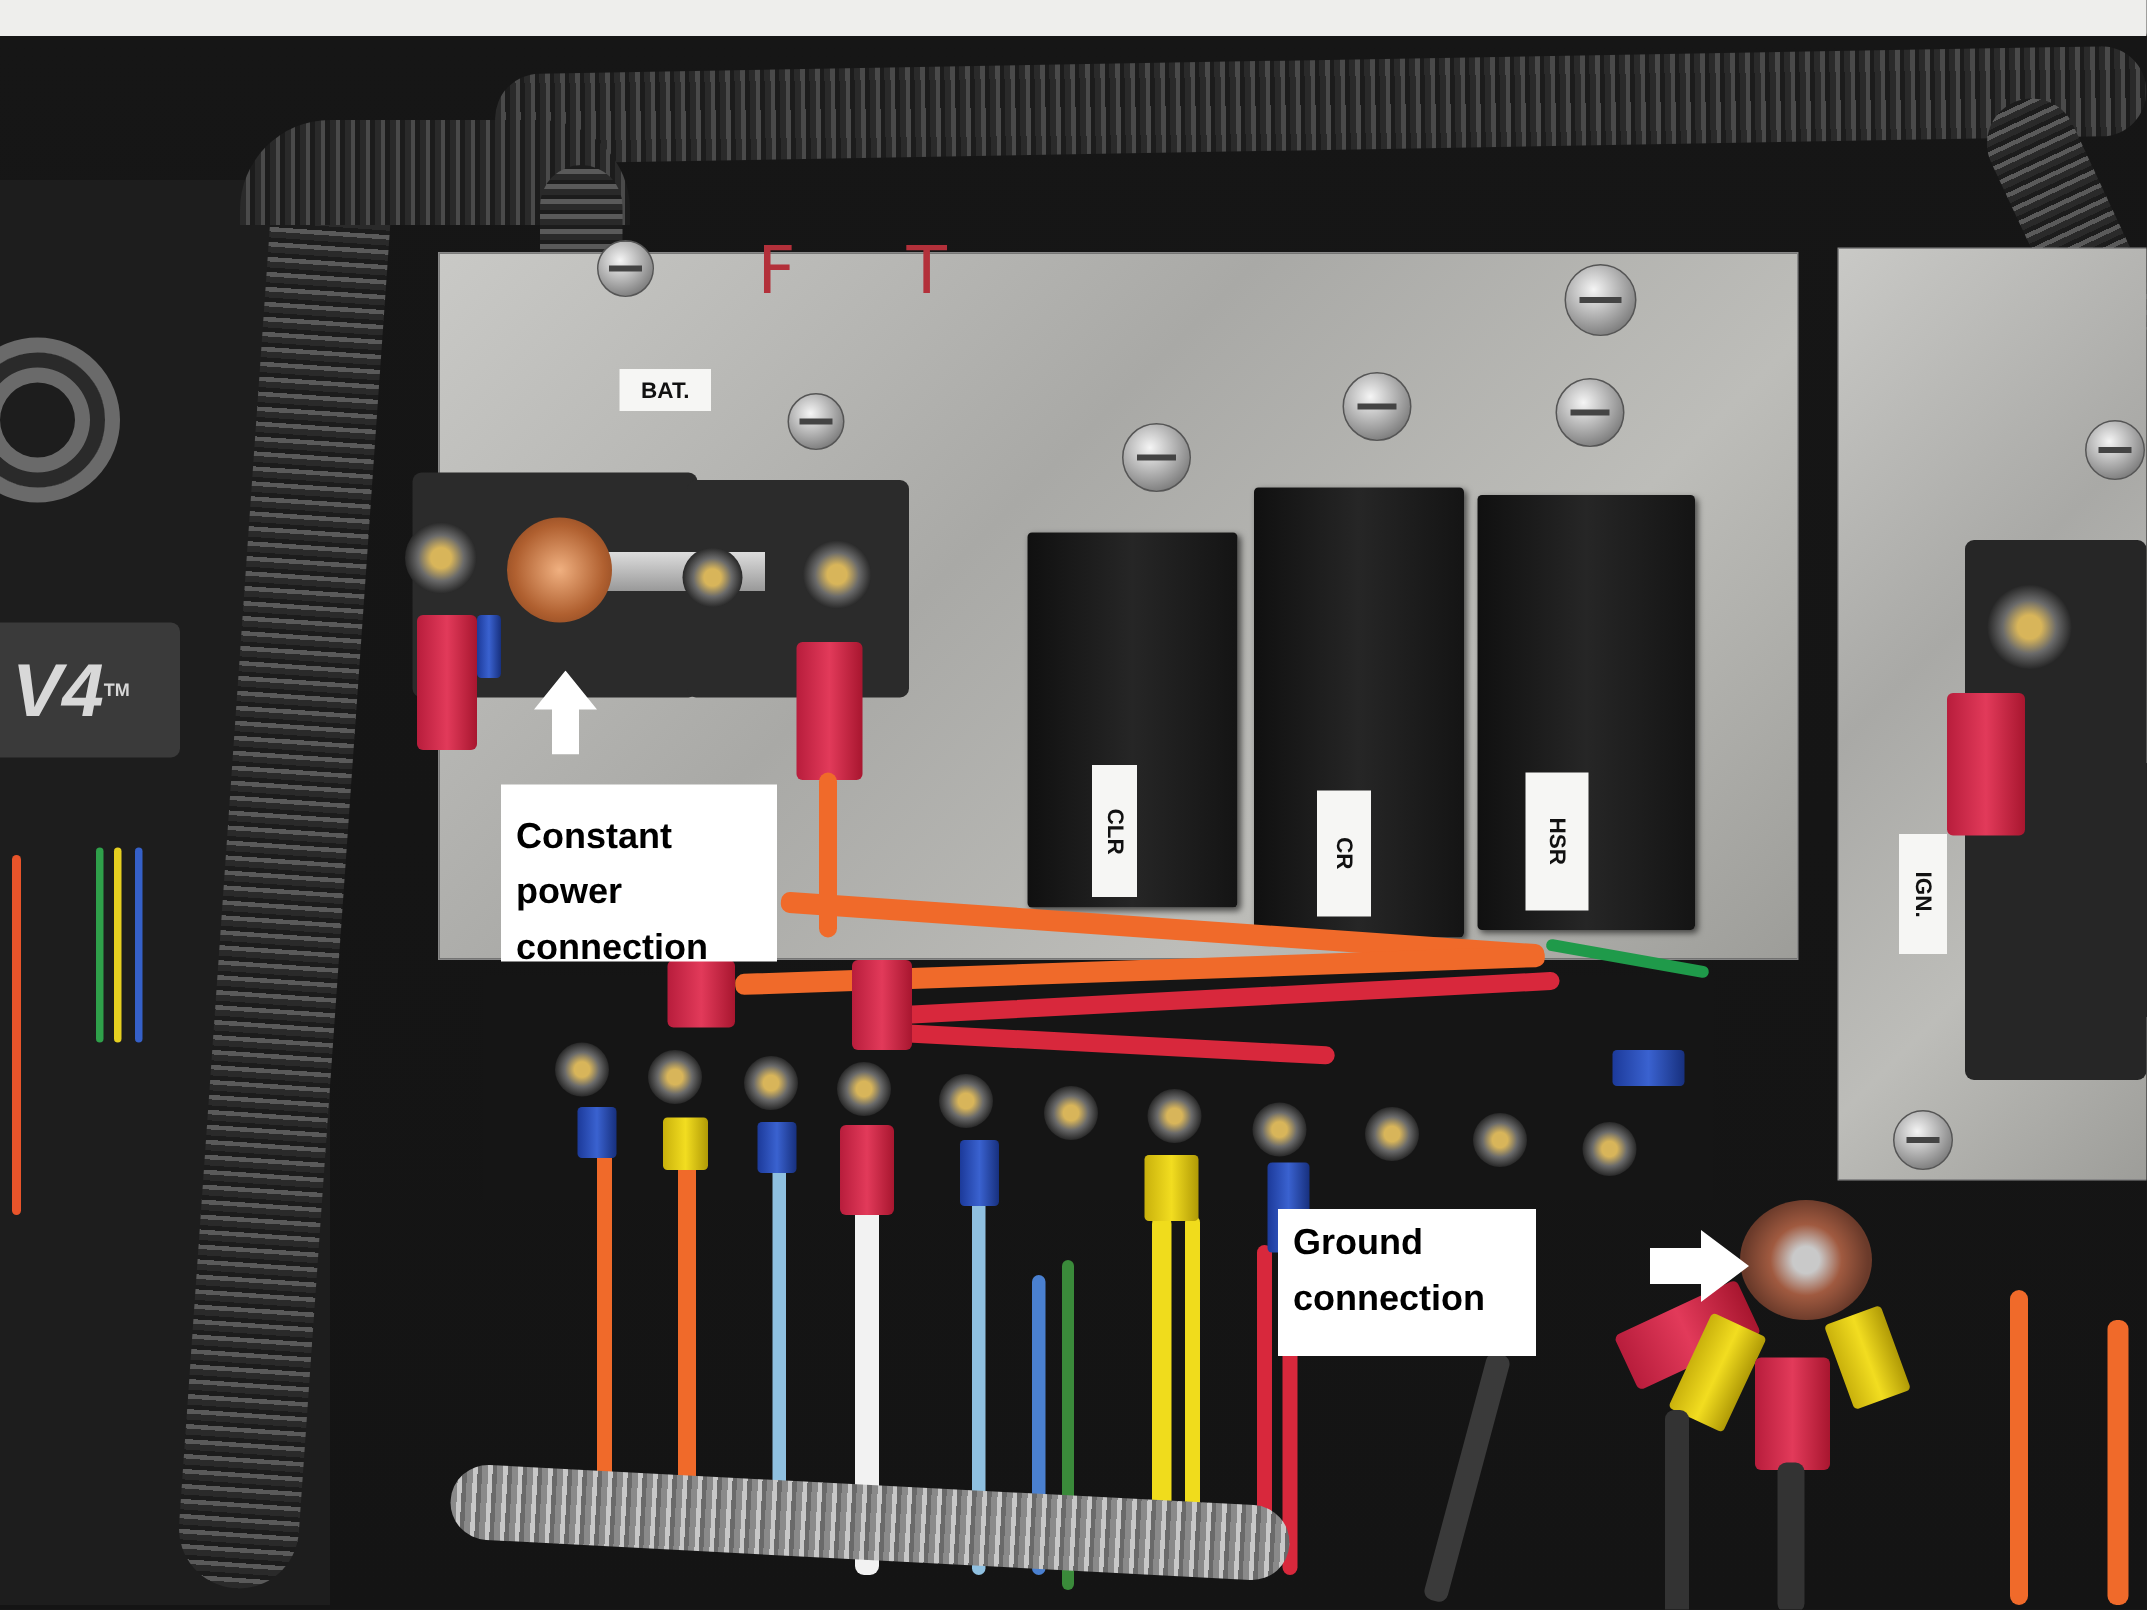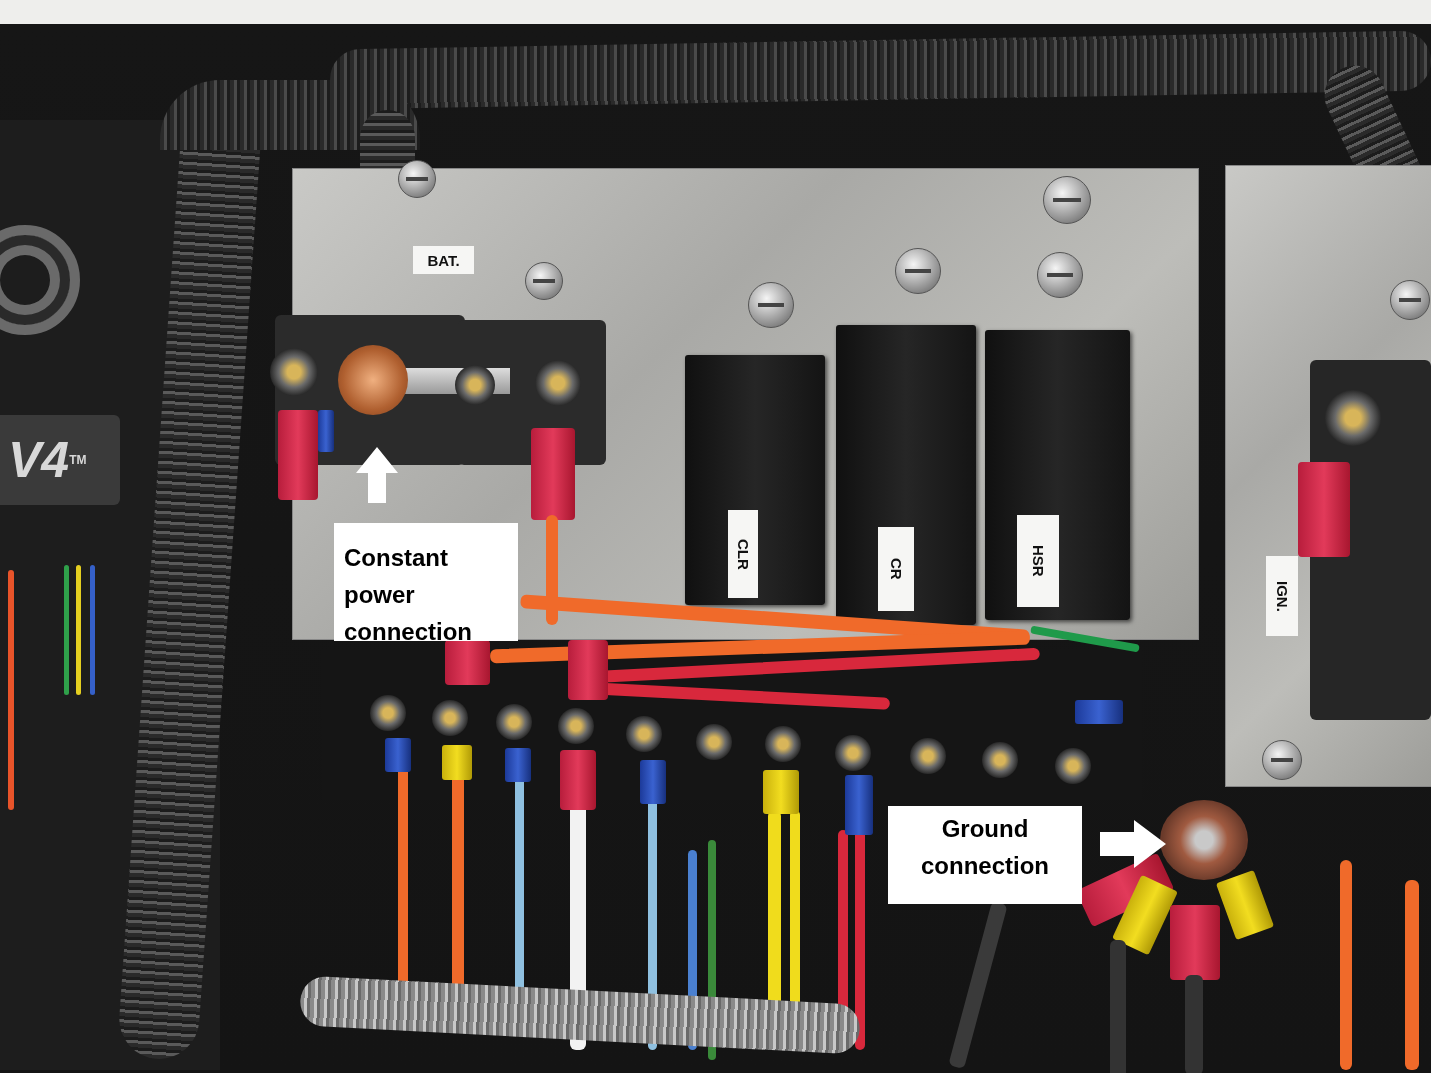--- a/index.html
+++ b/index.html
@@ -46,20 +46,21 @@
   <div class="wire" style="left:8px;top:570px;width:6px;height:240px;background:#e8542a;"></div>
   <div class="wire" style="left:64px;top:565px;width:5px;height:130px;background:#2fa04a;"></div>
   <div class="wire" style="left:76px;top:565px;width:5px;height:130px;background:#e5cf20;"></div>
   <div class="wire" style="left:90px;top:565px;width:5px;height:130px;background:#3560c8;"></div>
 
   <div class="conduit conduit-v" style="left:150px;top:100px;width:80px;height:960px;transform:rotate(4deg);"></div>
   <div class="conduit" style="left:160px;top:80px;width:260px;height:70px;border-radius:60px 60px 0 0;"></div>
   <div class="conduit conduit-v" style="left:360px;top:110px;width:55px;height:230px;"></div>
 
   <div class="plate" style="left:292px;top:168px;width:905px;height:470px;"></div>
+  <div class="marker" style="left:505px;top:155px;">F T</div>
 
   <div class="screw" style="left:398px;top:160px;width:36px;height:36px;"></div>
   <div class="screw" style="left:1043px;top:176px;width:46px;height:46px;"></div>
 
   <div class="label-tag" style="left:413px;top:246px;width:61px;height:28px;">BAT.</div>
 
   <div class="abs" style="left:275px;top:315px;width:190px;height:150px;background:#2b2b2b;border-radius:6px;"></div>
   <div class="abs" style="left:458px;top:320px;width:148px;height:145px;background:#2b2b2b;border-radius:6px;"></div>
   <div class="screw" style="left:525px;top:262px;width:36px;height:36px;"></div>
 
@@ -151,20 +152,20 @@
 
   <svg class="abs" style="left:356px;top:447px;" width="42" height="56" viewBox="0 0 42 56">
     <polygon points="21,0 42,26 30,26 30,56 12,56 12,26 0,26" fill="#ffffff"></polygon>
   </svg>
   <div class="annot-box" style="left:334px;top:523px;width:184px;height:118px;">
     <div>Constant</div>
     <div>power</div>
     <div>connection</div>
   </div>
 
-  <div class="annot-box" style="left:888px;top:806px;width:194px;height:98px;padding-top:4px;text-align:center;">
+  <div class="annot-box" style="left:852px;top:806px;width:172px;height:98px;padding-top:4px;">
     <div>Ground</div>
     <div>connection</div>
   </div>
   <svg class="abs" style="left:1100px;top:820px;" width="66" height="48" viewBox="0 0 66 48">
     <polygon points="66,24 34,0 34,12 0,12 0,36 34,36 34,48" fill="#ffffff"></polygon>
   </svg>
 </div>
 
 </body></html>

